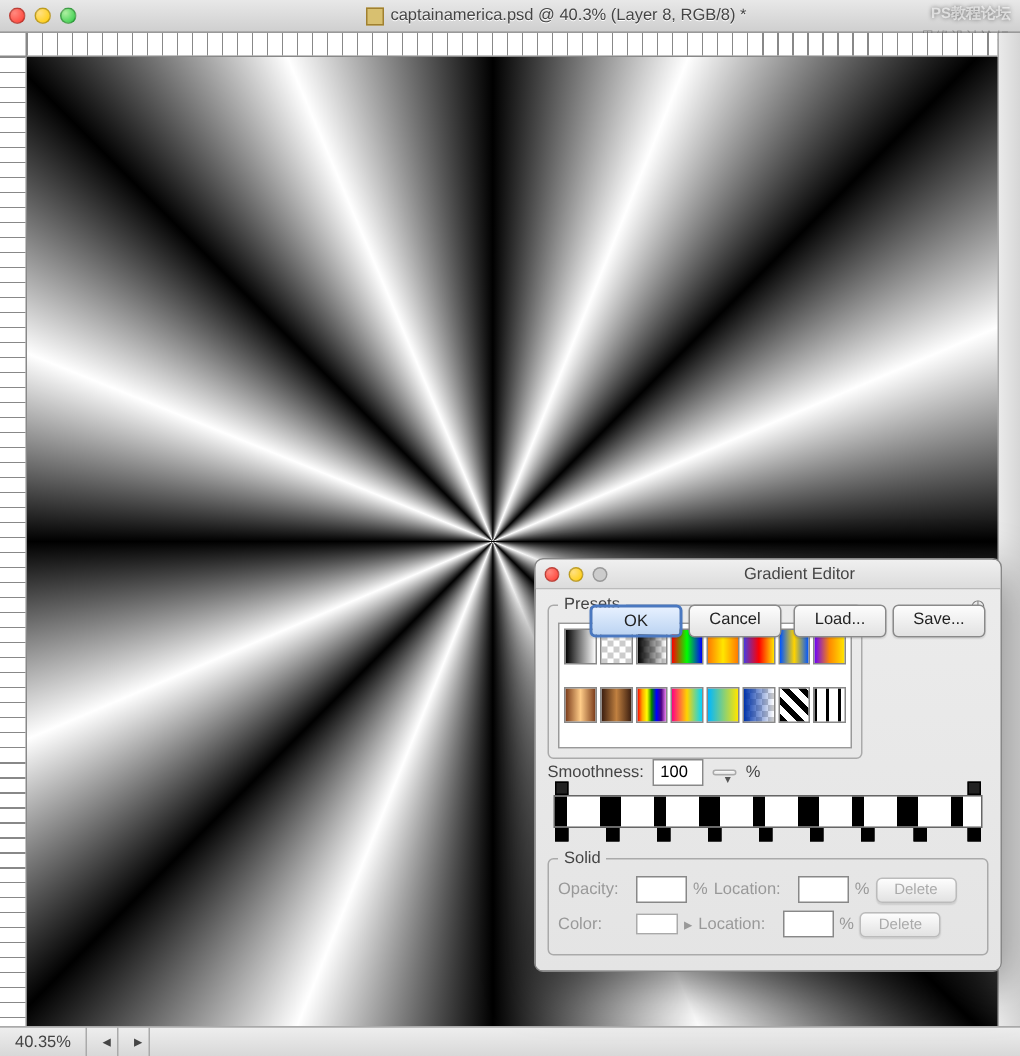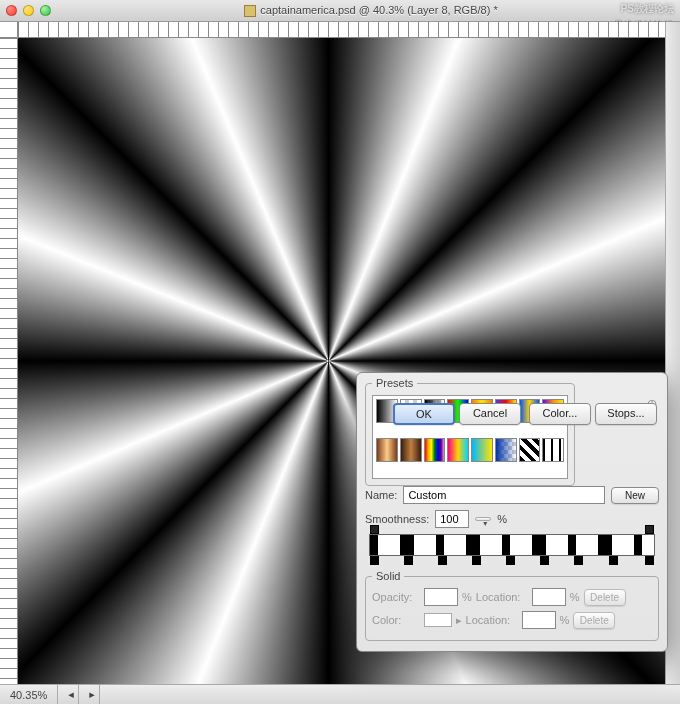--- a/index.html
+++ b/index.html
@@ -53,21 +53,21 @@
 .label { color: #444; }
 input[type=text], .num-input { border: 1px solid #888; padding: 2px 4px; background: #fff; font-size: 11px; }
 .name-input { flex: 1; border: 2px solid #4a78c0; padding: 2px 4px; }
 .select { border: 1px solid #aaa; border-radius: 3px; padding: 1px 14px 1px 6px; background: linear-gradient(#fcfcfc, #e0e0e0); position: relative; }
 .select::after { content: "▾"; position: absolute; right: 3px; font-size: 8px; color: #555; }
 .num-input { width: 34px; }
 
 .btn-col { position: absolute; top: 30px; right: 10px; display: flex; flex-direction: row; gap: 4px; }
 .btn { background: linear-gradient(#fdfdfd, #e2e2e2); border: 1px solid #8a8a8a; border-radius: 4px; padding: 3px 0; width: 62px; text-align: center; color: #222; cursor: pointer; box-shadow: 0 1px 1px rgba(0,0,0,.1); }
 .btn.primary { border: 2px solid #4a78c0; background: linear-gradient(#e6f0ff, #bcd4f2); }
-.btn.small { width: 42px; padding: 2px 0; font-size: 10px; }
+.btn.small { width: 54px; padding: 2px 0; font-size: 10px; }
 .btn.disabled { color: #aaa; border-color: #bbb; }
 
 .presets-wrap { width: 210px; }
 
 .gradient-bar { height: 22px; border: 1px solid #666; margin: 4px 4px 14px; position: relative;
   background: repeating-linear-gradient(to right, #000 0 8px, #fff 8px 30px, #000 30px 44px, #fff 44px 66px); }
 .opacity-stop { position: absolute; top: -10px; width: 9px; height: 9px; background: #222; border: 1px solid #000; }
 .color-stop { position: absolute; bottom: -10px; width: 9px; height: 9px; background: #000; border: 1px solid #000; }
 .os0 { left: 0; } .os1 { right: 0; }
 .cs { background: #000; }
@@ -102,28 +102,36 @@
   <div class="radial-angle"></div>
 </div>
 
 <div class="status-bar">
   <div class="status-cell">40.35%</div>
   <div class="status-cell status-arrow">◂</div>
   <div class="status-cell status-arrow">▸</div>
 </div>
 
 <div class="dialog">
+  <div class="dialog-title">
+    <div class="traffic">
+      <div class="dot red"></div>
+      <div class="dot yellow"></div>
+      <div class="dot green"></div>
+    </div>
+    <div class="dialog-title-text">Gradient Editor</div>
+  </div>
   <div class="dialog-help">◴</div>
 
   <div class="btn-col">
     <div class="btn primary">OK</div>
     <div class="btn">Cancel</div>
     <div style="height:8px"></div>
-    <div class="btn">Color...</div>
-    <div class="btn">Stops...</div>
+    <div class="btn">Load...</div>
+    <div class="btn">Save...</div>
   </div>
 
   <div class="dialog-body">
     <fieldset class="presets-wrap">
       <legend>Presets</legend>
       <div class="presets-grid" id="presets-grid">
           <div class="preset" style="background: linear-gradient(to right, rgb(0, 0, 0), rgb(255, 255, 255));"></div>
           <div class="preset" style="background: repeating-conic-gradient(rgb(204, 204, 204) 0deg, rgb(204, 204, 204) 25%, rgb(255, 255, 255) 0deg, rgb(255, 255, 255) 50%) 0px center / 8px 8px;"></div>
           <div class="preset" style="background: linear-gradient(to right, rgb(0, 0, 0), rgba(0, 0, 0, 0)), repeating-conic-gradient(rgb(204, 204, 204) 0deg, rgb(204, 204, 204) 25%, rgb(255, 255, 255) 0deg, rgb(255, 255, 255) 50%) 0px center / 8px 8px;"></div>
           <div class="preset" style="background: linear-gradient(to right, rgb(255, 0, 0), rgb(0, 255, 0), rgb(0, 0, 255));"></div>
@@ -135,25 +143,20 @@
           <div class="preset" style="background: linear-gradient(to right, rgb(58, 29, 15), rgb(192, 128, 64), rgb(58, 29, 15));"></div>
           <div class="preset" style="background: linear-gradient(to right, red, orange, yellow, green, blue, indigo, violet);"></div>
           <div class="preset" style="background: linear-gradient(to right, rgb(255, 0, 128), rgb(255, 212, 0), rgb(0, 212, 255));"></div>
           <div class="preset" style="background: linear-gradient(to right, rgb(0, 183, 255), rgb(255, 230, 0));"></div>
           <div class="preset" style="background: linear-gradient(to right, rgb(0, 51, 170), rgba(0, 0, 0, 0)), repeating-conic-gradient(rgb(204, 204, 204) 0deg, rgb(204, 204, 204) 25%, rgb(255, 255, 255) 0deg, rgb(255, 255, 255) 50%) 0px center / 8px 8px;"></div>
           <div class="preset" style="background: repeating-linear-gradient(45deg, rgb(0, 0, 0) 0px, rgb(0, 0, 0) 4px, rgb(255, 255, 255) 4px, rgb(255, 255, 255) 8px);"></div>
           <div class="preset" style="background: repeating-linear-gradient(to right, rgb(0, 0, 0) 0px, rgb(0, 0, 0) 2px, rgb(255, 255, 255) 2px, rgb(255, 255, 255) 8px);"></div>
         </div>
     </fieldset>
 
-    <div class="row">
-      <span class="label">Name:</span>
-      <input type="text" class="name-input" value="Custom" style="">
-      <div class="btn small" style="width:48px">New</div>
-    </div>
 
     <div class="row">
       <span class="label">Smoothness:</span>
       <input type="text" class="num-input" value="100" style="">
       <div class="select" style="padding:1px 10px 1px 4px;width:10px"></div>
       <span class="label">%</span>
     </div>
 
     <div class="gradient-bar">
       <div class="opacity-stop os0"></div>

